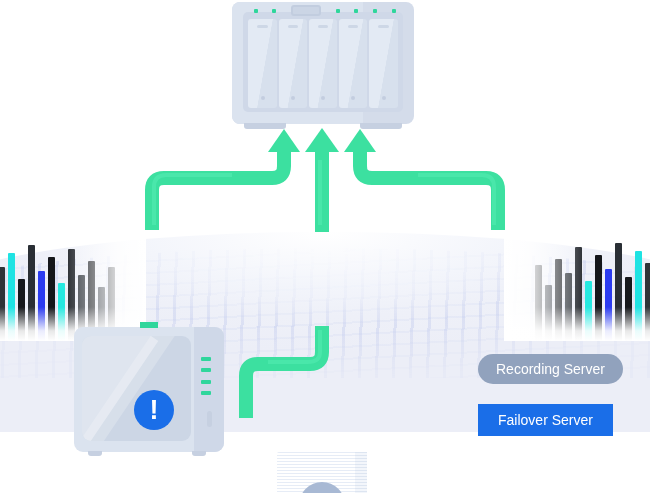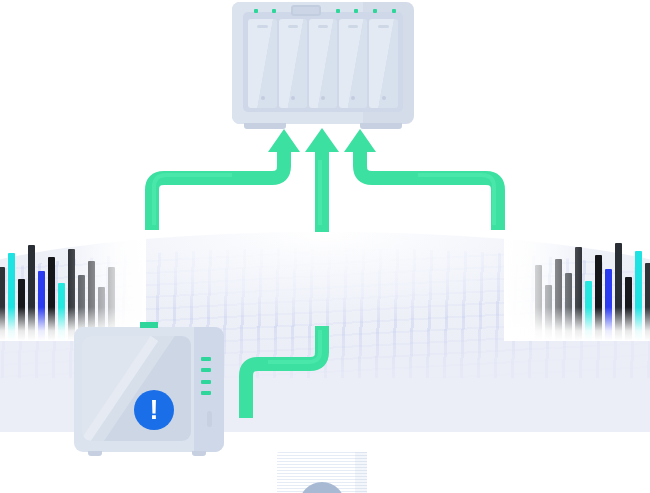--- a/index.html
+++ b/index.html
@@ -461,15 +461,21 @@
     <div class="badge">
       
     </div>
 
   </div>
 
   <div class="alert-badge" style="left:134px; top:390px;">
     <span>!</span>
   </div>
 
-
+  <div class="legend-pill" style="left:478px; top:354px;">
+    <span>Recording Server</span>
+  </div>
+
+  <div class="legend-box" style="left:478px; top:404px;">
+    <span>Failover Server</span>
+  </div>
 
 </div>
 
 </body></html>

